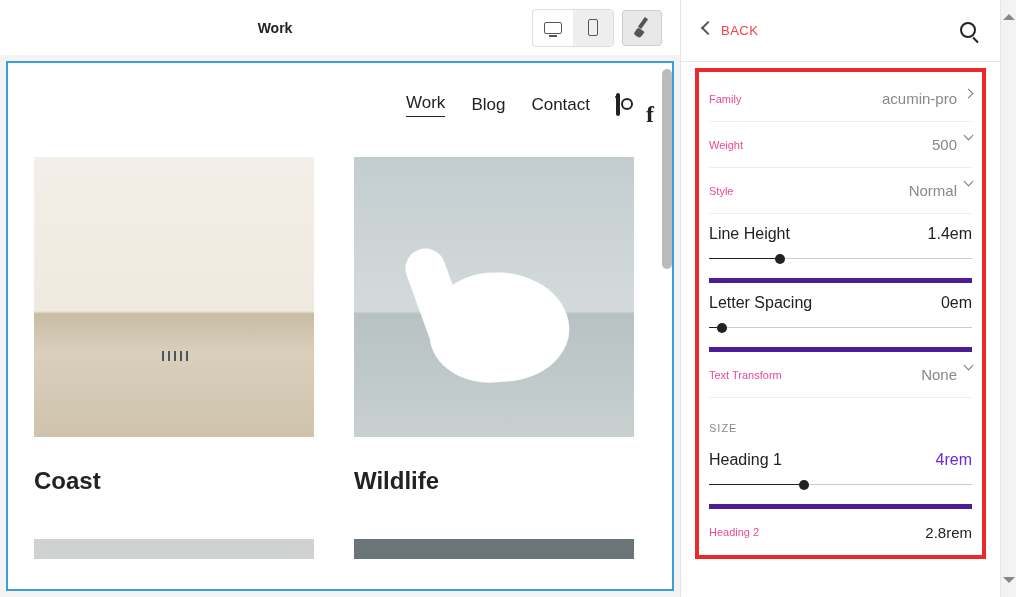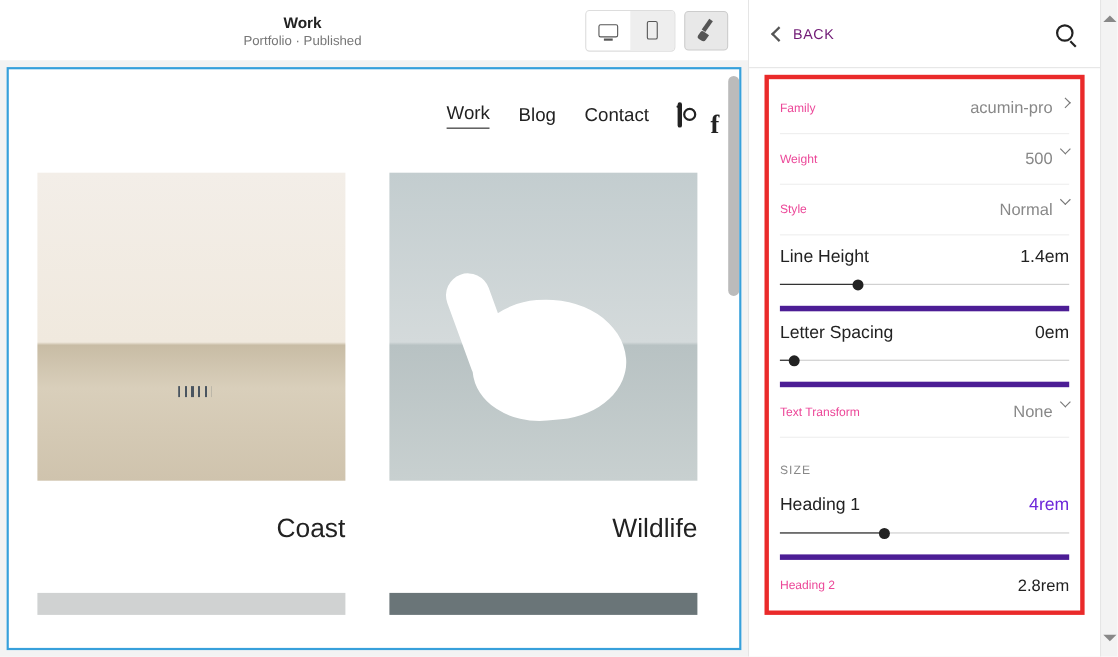--- a/index.html
+++ b/index.html
@@ -5,21 +5,21 @@
 *{box-sizing:border-box;margin:0;padding:0}
 body{font-family:-apple-system,BlinkMacSystemFont,"Segoe UI",Helvetica,Arial,sans-serif;background:#f3f3f3;width:1016px;height:597px;overflow:hidden;color:#222}
 .wrap{display:flex;height:100%}
 .left{width:680px;display:flex;flex-direction:column}
 .right{flex:1;background:#fff;position:relative;border-left:1px solid #e5e5e5}
 .right-scroller{position:absolute;right:0;top:0;width:16px;height:100%;background:#f3f3f3;border-left:1px solid #e5e5e5}
 .right-scroller::before{content:'';position:absolute;top:8px;left:2px;width:0;height:0;border:6px solid transparent;border-bottom-color:#888}
 .right-scroller::after{content:'';position:absolute;bottom:8px;left:2px;width:0;height:0;border:6px solid transparent;border-top-color:#888}
 .right-panel{position:absolute;left:0;right:16px;top:0;bottom:0;display:flex;flex-direction:column}
 .topbar{height:62px;background:#fff;border-bottom:1px solid #e5e5e5;display:flex;align-items:center;padding:0 22px}
-.topbar .back{display:flex;align-items:center;cursor:pointer;color:#701a75}
+.topbar .back{display:flex;align-items:flex-start;cursor:pointer;color:#ef4444}
 .topbar .back .chev{width:10px;height:10px;border-left:2px solid #555;border-bottom:2px solid #555;transform:rotate(45deg);margin-right:8px}
 .topbar .back .txt{font-size:13px;letter-spacing:.5px}
 .topbar .spacer{flex:1}
 .search-ico{width:18px;height:18px;position:relative;cursor:pointer}
 .search-ico::before{content:'';position:absolute;left:0;top:0;width:12px;height:12px;border:2px solid #222;border-radius:50%}
 .search-ico::after{content:'';position:absolute;right:-1px;bottom:-1px;width:7px;height:2px;background:#222;transform:rotate(45deg)}
 .panel-body{flex:1;overflow:auto;padding:6px 14px}
 .redbox{border:4px solid #ea2a2a;padding:4px 10px 0 10px}
 .row{display:flex;align-items:center;justify-content:space-between;height:46px;border-bottom:1px solid #eee;cursor:pointer}
 .row.noline{border-bottom:none}
@@ -64,34 +64,33 @@
 .fb::before{content:'f';font-weight:900;font-size:24px;font-family:Georgia,serif;position:absolute;left:0;top:-4px}
 .grid{display:flex;gap:40px;flex-wrap:wrap}
 .card{width:280px}
 .thumb-img{width:280px;height:280px;background:#d8e0e2}
 .beach{background:linear-gradient(to bottom,#f3eee8 0%,#f0e9de 55%,#c8bca5 56%,#d9cfbb 70%,#cfc3ad 100%);position:relative}
 .beach::after{content:'';position:absolute;left:128px;top:194px;width:30px;height:10px;background:repeating-linear-gradient(90deg,#4a5560 0 2px,transparent 2px 6px)}
 .swan{background:linear-gradient(to bottom,#c3cdcf 0%,#d4dadb 55%,#b8c2c3 56%,#c8d0d0 100%);position:relative}
 .swan::before{content:'';position:absolute;left:75px;top:115px;width:140px;height:110px;background:#fff;border-radius:50% 60% 50% 50%;transform:rotate(-5deg)}
 .swan::after{content:'';position:absolute;left:60px;top:90px;width:40px;height:90px;background:#fff;border-radius:40px 40px 10px 10px;transform:rotate(-20deg)}
 .swan .beak{position:absolute;left:56px;top:112px;width:12px;height:10px;background:#e87838;border-radius:2px;transform:rotate(-25deg)}
-.caption{text-align:right;font-size:24px;font-weight:400;margin-top:30px}
+.caption{text-align:left;font-size:24px;font-weight:700;margin-top:30px}
 .lower-grid{display:flex;gap:40px;margin-top:44px}
 .ph{width:280px;height:20px;background:#d0d2d2}
 .ph.dark{background:#6a7578}
 </style>
 </head>
 <body>
 
 <div class="wrap">
   <div class="left">
     <div class="left-head">
       <div class="titleblock">
         <div class="title">Work</div>
-        <div class="sub">Portfolio · Published</div>
       </div>
       <div class="device-toggle">
         <div class="btn">
             <div class="monitor"></div>
           </div>
         <div class="btn sel">
             <div class="phone"></div>
           </div>
       </div>
       <div class="paint-btn">

